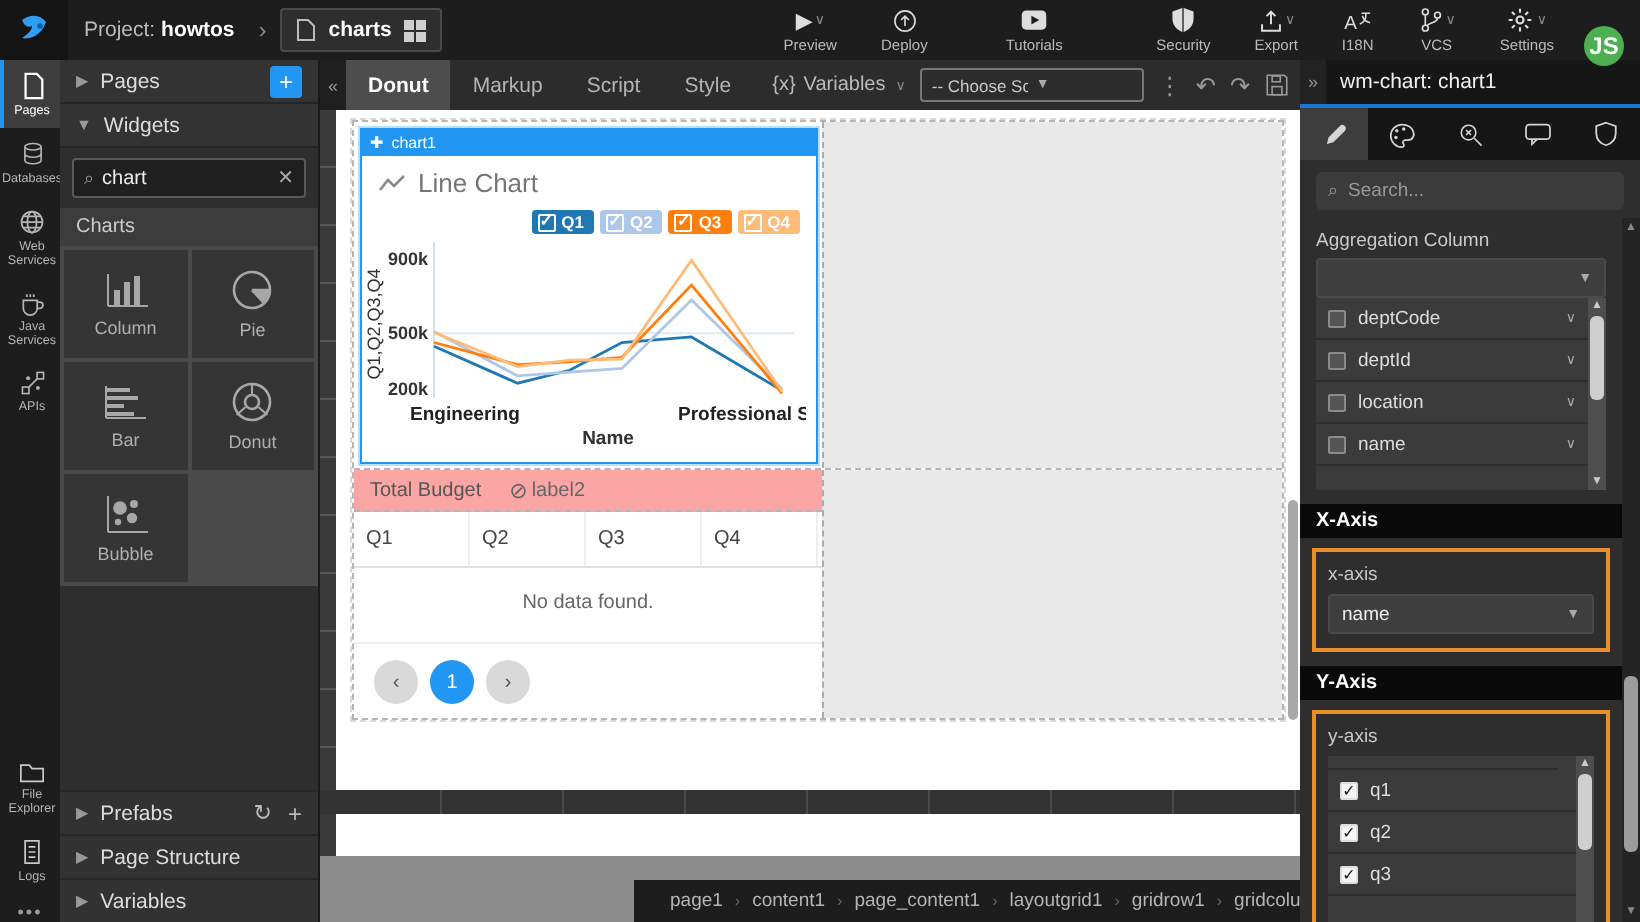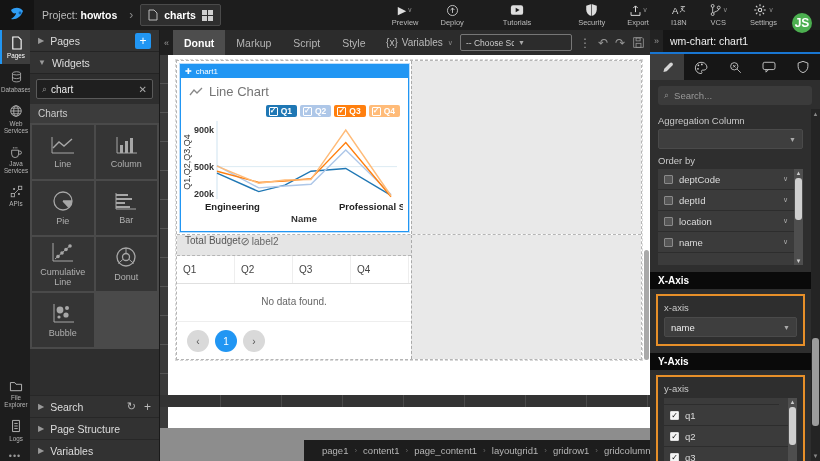--- a/index.html
+++ b/index.html
@@ -96,22 +96,22 @@
   .cw-header { height:13px; background:#2196f3; color:#fff; font-size:8px; display:flex;
     align-items:center; gap:4px; padding:0 4px; cursor:move; }
   .cw-title { display:flex; align-items:center; gap:6px; padding:6px 8px 0; color:#757575; font-size:13px; }
   .legend-row { display:flex; justify-content:flex-end; gap:3px; padding:6px 8px 0; }
   .legend-chip { display:flex; align-items:center; gap:3px; border-radius:2px; padding:1px 5px 1px 3px;
     color:#fff; font-size:8.5px; font-weight:bold; cursor:pointer; }
   .legend-chip .cb { width:9px; height:9px; border:1px solid #fff; border-radius:1px; font-size:8px;
     line-height:8px; display:flex; align-items:center; justify-content:center; color:#fff; }
 
   
-  .label-row { height:21px; background:#e5e5e5; border-bottom:1px dashed #b5b5b5; display:flex;
-    align-items:flex-start; gap:0; padding:0 8px; color:#555; font-size:10px; }
+  .label-row { height:21px; background:#fca5a5; border-bottom:1px dashed #b5b5b5; display:flex;
+    align-items:center; gap:14px; padding:0 8px; color:#555; font-size:10px; }
   .nobind { color:#666; font-size:10px; display:flex; align-items:center; gap:2px; }
   .data-table { background:#fff; }
   .dt-head { display:flex; border-bottom:1px solid #e0e0e0; }
   .dt-th { width:58px; padding:8px 6px; color:#444; font-size:10px; border-right:1px solid #eee; cursor:pointer; }
   .dt-empty { text-align:center; color:#666; font-size:10px; padding:12px 0 14px; border-bottom:1px solid #eee; }
   .pager { display:flex; gap:6px; padding:8px 0 0 10px; align-items:center; }
   .pg-btn { width:22px; height:22px; border-radius:50%; background:#d9d9d9; color:#555; display:flex;
     align-items:center; justify-content:center; font-size:10px; cursor:pointer; }
   .pg-btn.current { background:#2196f3; color:#fff; }
 
@@ -153,21 +153,21 @@
   .cl-scroll .sb-thumb { position:absolute; left:1px; width:7px; background:#cfcfcf; border-radius:3px; }
   .sec-head { height:17px; background:#0a0a0a; color:#fff; font-weight:bold; font-size:10px;
     display:flex; align-items:center; padding:0 8px; margin-top:7px; }
   .orange-box { margin:5px 6px 0; border:2px solid #e78f29; padding:2px 4px 7px; }
   .orange-box .fld-label { padding:4px 2px 4px; }
   .orange-box .select-box { margin:0 2px; }
   .orange-box .check-list { margin:0 2px; }
   .partial-row { height:7px; background:#3b3b3b; border-bottom:1px solid #2d2d2d; margin-right:9px; }
 
   
-  .breadcrumb { position:absolute; left:144px; width:490px; bottom:0; height:21px; background:#1d1d1d;
+  .breadcrumb { position:absolute; left:157px; width:490px; bottom:0; height:21px; background:#1d1d1d;
     display:flex; align-items:center; padding-left:18px; z-index:10; }
   .bc-item { color:#b5b5b5; font-size:9.5px; cursor:pointer; }
   .bc-item.active { color:#42a5f5; }
   .bc-sep { color:#666; font-size:8px; margin:0 6px; }
 
   svg { display:block; }
   .chart-svg text { font-family:"Liberation Sans",sans-serif; }
 </style>
 </head>
 <body>
@@ -380,29 +380,20 @@
         <span class="lens">⌕</span>
         <input value="chart" style="">
         <span class="clear-x">✕</span>
       </div>
     </div>
     <div class="section-head">Charts</div>
     <div class="widget-grid" id="widgetGrid">
         <div class="widget-tile">
           <span>
             <svg width="26" height="20" viewBox="0 0 26 20">
-              <path d="M2 18V2M2 18h22" stroke="#a7a7a7"></path>
-              <polyline points="3,13 9,7 14,11 22,4" fill="none" stroke="#a7a7a7" stroke-width="1.4"></polyline>
-            </svg>
-          </span>
-          <span>Line</span>
-        </div>
-        <div class="widget-tile">
-          <span>
-            <svg width="26" height="20" viewBox="0 0 26 20">
               <path d="M4 18V2M4 18h20" stroke="#a7a7a7"></path>
               <rect x="7" y="10" width="3" height="8" fill="#a7a7a7"></rect>
               <rect x="12" y="6" width="3" height="12" fill="#a7a7a7"></rect>
               <rect x="17" y="3" width="3" height="15" fill="#a7a7a7"></rect>
             </svg>
           </span>
           <span>Column</span>
         </div>
         <div class="widget-tile">
           <span>
@@ -421,33 +412,20 @@
               <rect x="3" y="3" width="12" height="2" fill="#a7a7a7"></rect>
               <rect x="3" y="7" width="16" height="2" fill="#a7a7a7"></rect>
               <rect x="3" y="11" width="9" height="2" fill="#a7a7a7"></rect>
               <rect x="3" y="15" width="14" height="2" fill="#a7a7a7"></rect>
             </svg>
           </span>
           <span>Bar</span>
         </div>
         <div class="widget-tile">
           <span>
-            <svg width="24" height="22" viewBox="0 0 24 22">
-              <path d="M2 20V2M2 20h20" stroke="#a7a7a7"></path>
-              <path d="M4 18L20 4" stroke="#a7a7a7"></path>
-              <circle cx="7" cy="15.5" r="1.8" fill="#a7a7a7"></circle>
-              <circle cx="11" cy="12" r="1.8" fill="#a7a7a7"></circle>
-              <circle cx="15" cy="8.5" r="1.8" fill="#a7a7a7"></circle>
-              <circle cx="19" cy="5" r="1.8" fill="#a7a7a7"></circle>
-            </svg>
-          </span>
-          <span>Cumulative Line</span>
-        </div>
-        <div class="widget-tile">
-          <span>
             <svg width="22" height="22" viewBox="0 0 22 22">
               <circle cx="11" cy="11" r="9" fill="none" stroke="#a7a7a7" stroke-width="1.3"></circle>
               <circle cx="11" cy="11" r="3.5" fill="none" stroke="#a7a7a7" stroke-width="1.3"></circle>
               <path d="M11 7.5V2M7.8 13.5l-4.5 4M14.2 13.5l4.5 4" stroke="#a7a7a7"></path>
             </svg>
           </span>
           <span>Donut</span>
         </div>
         <div class="widget-tile">
           <span>
@@ -459,21 +437,21 @@
               <circle cx="15" cy="13" r="2.6" fill="#a7a7a7"></circle>
             </svg>
           </span>
           <span>Bubble</span>
         </div>
       </div>
     <div class="lp-fill"></div>
     <div class="accordion" id="lpAccordions">
         <div class="acc-row">
           <span class="arr">▶</span>
-          <span>Search</span>
+          <span>Prefabs</span>
           <span class="acc-icons">
             <span><span style="font-size:11px;color:#bbb">↻</span></span>
             <span><span style="font-size:12px;color:#bbb">+</span></span>
           </span>
         </div>
         <div class="acc-row">
           <span class="arr">▶</span>
           <span>Page Structure</span>
         </div>
         <div class="acc-row">
@@ -672,21 +650,20 @@
         <span class="lens">⌕</span>
         <input placeholder="Search..." style="">
       </div>
     </div>
     <div class="rp-content">
       <div class="fld-label">Aggregation Column</div>
       <div class="select-box">
         <span></span>
           <span class="caret">▼</span>
       </div>
-      <div class="fld-label">Order by</div>
       <div class="check-list" style="height:96px;">
         <div class="cl-rows" id="orderByRows" style="height:96px;">
             <div class="cl-row">
               <span class="cbx"></span>
               <span class="cl-label">deptCode</span>
               <span class="caret">∨</span>
             </div>
             <div class="cl-row">
               <span class="cbx"></span>
               <span class="cl-label">deptId</span>

